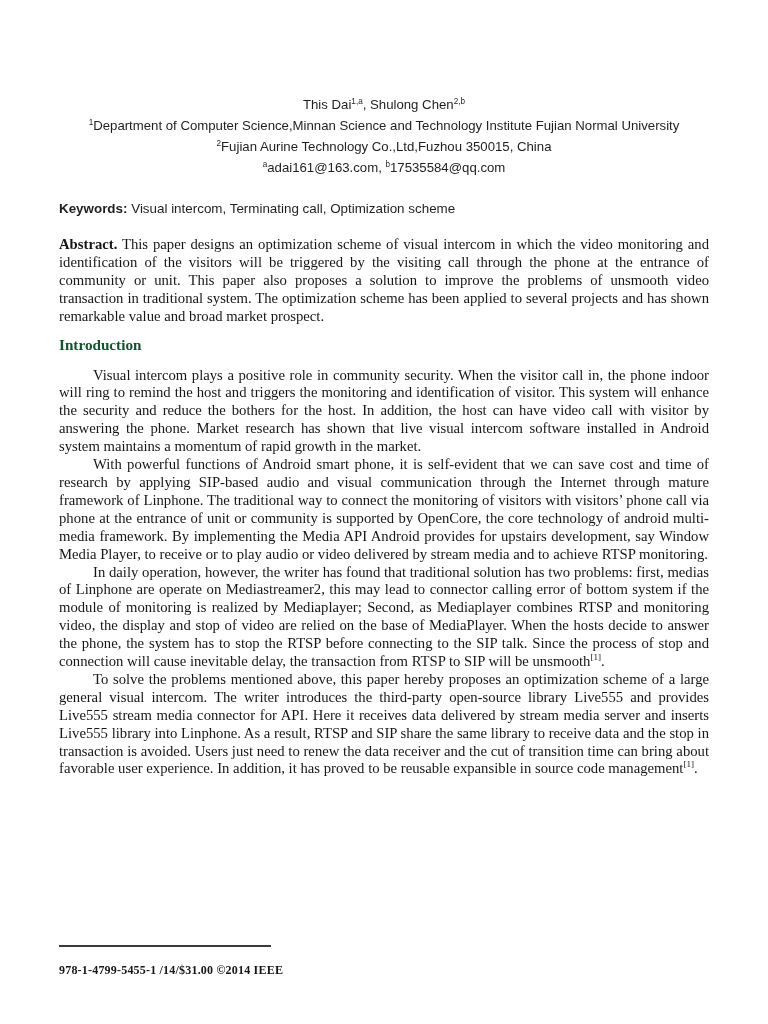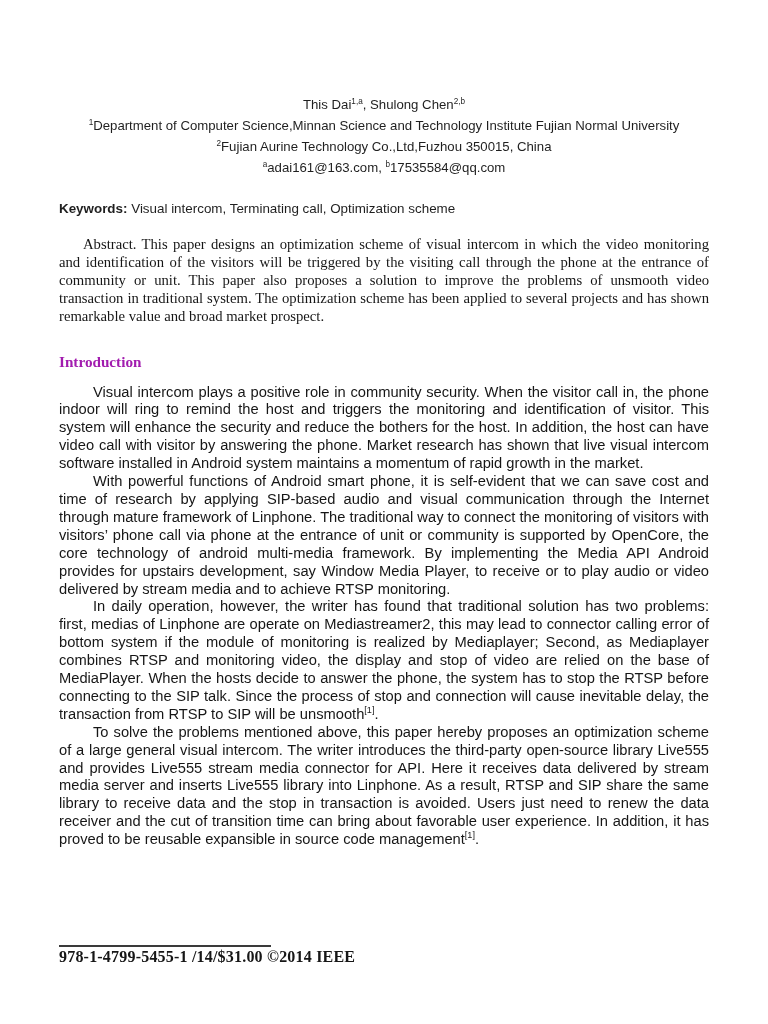--- a/index.html
+++ b/index.html
@@ -61,57 +61,57 @@
 
   
   .abstract {
     margin-top: 19px;
     font-family: "Liberation Serif", serif;
     font-size: 14.7px;
     line-height: 17.9px;
     text-align: justify;
     color: #161616;
   }
-  .abstract b { font-weight: normal; margin-left: 24px; }
+  .abstract b { font-weight: bold; }
 
   .section-heading {
-    margin-top: 27px;
+    margin-top: 10px;
     margin-bottom: 13px;
     font-family: "Liberation Serif", serif;
     font-weight: bold;
     font-size: 15.2px;
     line-height: 18px;
-    color: #a21caf;
+    color: #14532d;
   }
   .body-para {
     margin: 0;
-    font-family: Liberation Sans, sans-serif;
+    font-family: Liberation Serif, serif;
     font-size: 14.7px;
     line-height: 17.9px;
     text-align: justify;
     text-indent: 34px;
     color: #161616;
   }
 
   
   .footnote {
     position: absolute;
     left: 59px;
     top: 945px;
   }
   .footnote-rule {
     width: 212px;
     border-top: 2px solid #3a3a3a;
     height: 0;
   }
   .copyright {
-    margin-top: 1px;
+    margin-top: 16px;
     font-family: "Liberation Serif", serif;
     font-weight: bold;
-    font-size: 16px;
+    font-size: 12px;
     letter-spacing: 0.2px;
     color: #161616;
     white-space: nowrap;
   }
   .page-number {
     position: absolute;
     top: 971px;
     left: 16px;
     width: 100%;
     text-align: right;

